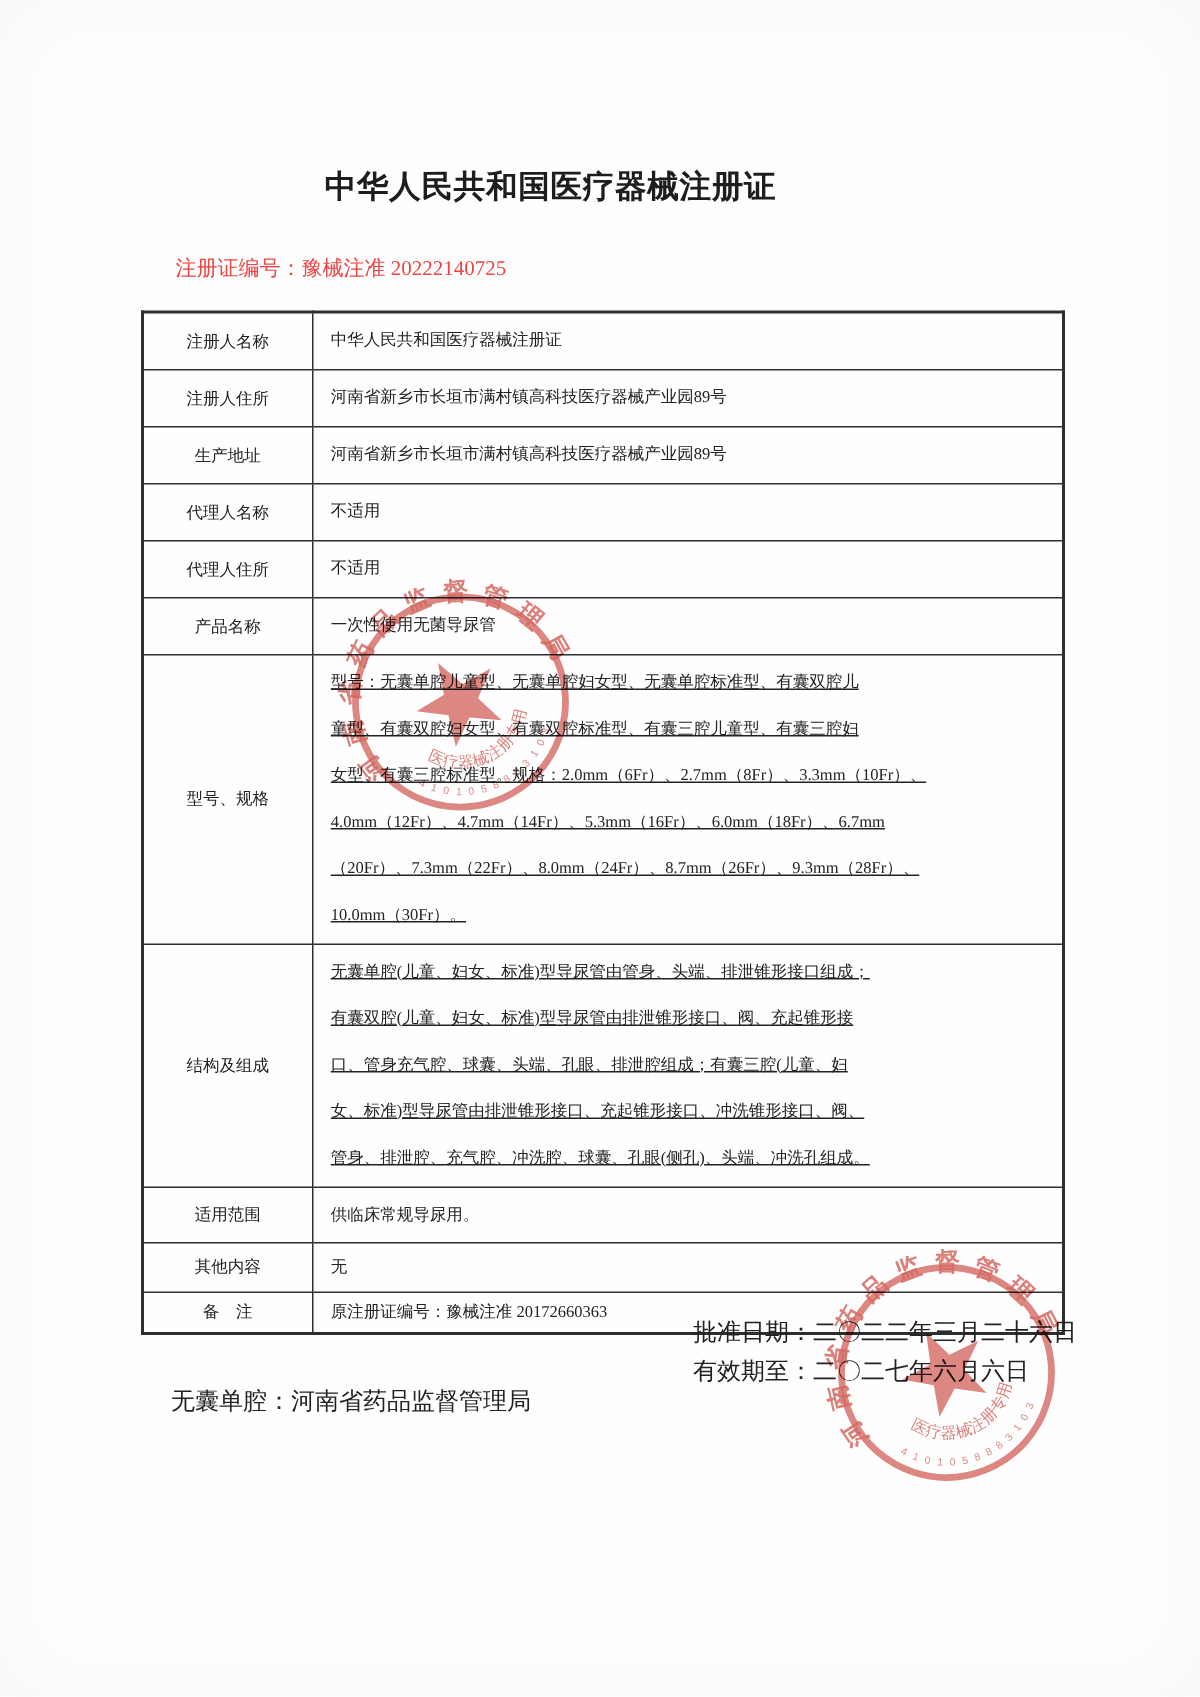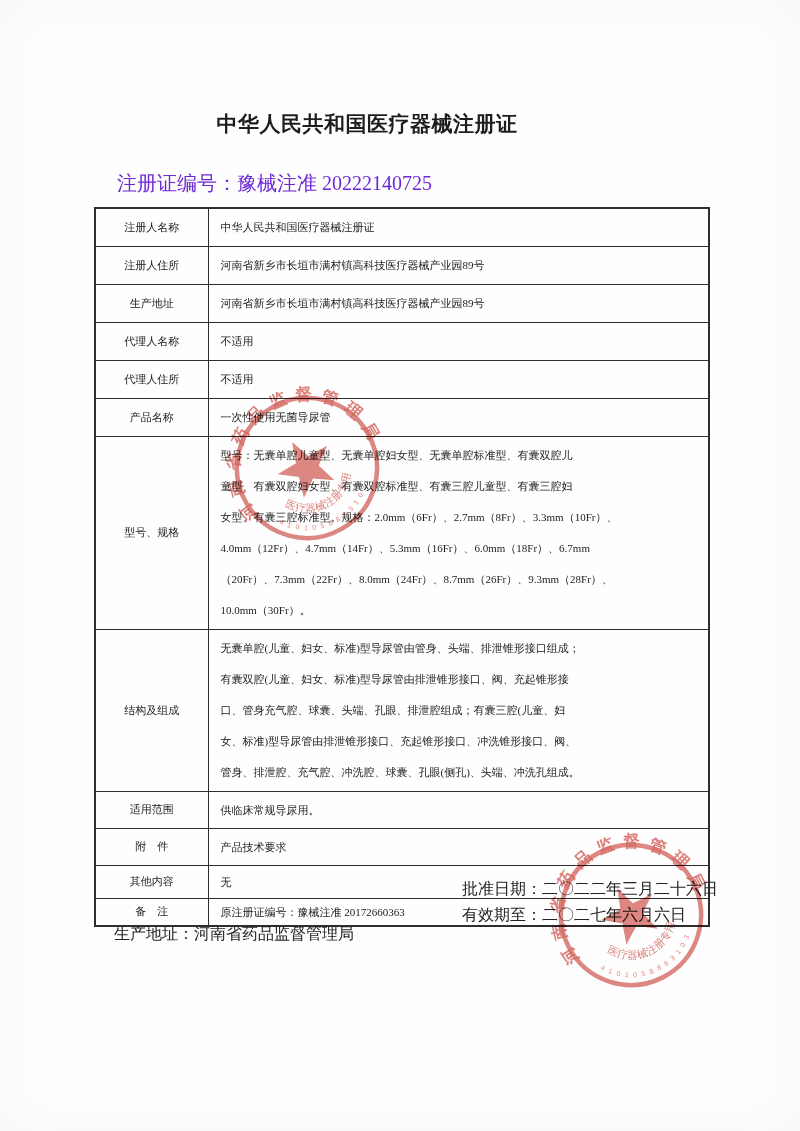--- a/index.html
+++ b/index.html
@@ -22,22 +22,22 @@
     text-align: center;
     font-family: "Liberation Sans", sans-serif;
     font-weight: 700;
     font-size: 21px;
     letter-spacing: 0.5px;
     color: #1d1d1d;
   }
   .cert-line {
     position: absolute;
     left: 117px; top: 170px;
-    font-size: 20px;
-    color: #6d28d9;
+    font-size: 14px;
+    color: #ef4444;
   }
   table.cert-table {
     position: absolute;
     left: 94px; top: 207px;
     width: 616px;
     border-collapse: collapse;
     table-layout: fixed;
     border: 2px solid #2e2e2e;
   }
   table.cert-table td {
@@ -50,20 +50,21 @@
     width: 113px;
     text-align: center;
     padding: 2px 4px;
   }
   td.val {
     padding: 3px 8px 3px 12px;
   }
   td.val .line {
     line-height: 31px;
     white-space: nowrap;
+    text-decoration: underline;
   }
   td.val.single { line-height: 20px; }
   .footer-left {
     position: absolute;
     left: 114px; top: 924px;
     font-size: 16px; color: #222;
   }
   .footer-dates {
     position: absolute;
     left: 462px; top: 876px;
@@ -136,36 +137,32 @@
         <div class="line">有囊双腔(儿童、妇女、标准)型导尿管由排泄锥形接口、阀、充起锥形接</div>
         <div class="line">口、管身充气腔、球囊、头端、孔眼、排泄腔组成；有囊三腔(儿童、妇</div>
         <div class="line">女、标准)型导尿管由排泄锥形接口、充起锥形接口、冲洗锥形接口、阀、</div>
         <div class="line">管身、排泄腔、充气腔、冲洗腔、球囊、孔眼(侧孔)、头端、冲洗孔组成。</div>
       </td>
     </tr>
     <tr style="height:37px">
       <td class="lbl">适用范围</td>
       <td class="val single">供临床常规导尿用。</td>
     </tr>
-    <tr style="height:37px">
-      <td class="lbl">附　件</td>
-      <td class="val single">产品技术要求</td>
-    </tr>
     <tr style="height:33px">
       <td class="lbl">其他内容</td>
       <td class="val single">无</td>
     </tr>
     <tr style="height:28px">
       <td class="lbl">备　注</td>
       <td class="val single">原注册证编号：豫械注准 20172660363</td>
     </tr>
   </tbody>
     </table>
 
-  <div class="footer-left"><span>生产地址：</span><span>河南省药品监督管理局</span></div>
+  <div class="footer-left"><span>无囊单腔：</span><span>河南省药品监督管理局</span></div>
 
   <div class="footer-dates">
     <div><span>批准日期：</span><span>二〇二二年三月二十六日</span></div>
     <div><span>有效期至：</span><span>二〇二七年六月六日</span></div>
   </div>
 
   <svg class="seal seal--product" width="170" height="170" viewBox="-85 -85 170 170">
     <g transform="rotate(-30)">
       <circle r="70" fill="none" stroke="#cd4f47" stroke-width="4.5" opacity="0.8"></circle>
       <path id="arcTopA" d="M -66,16 A 68,68 0 1 1 66,16" fill="none"></path>

